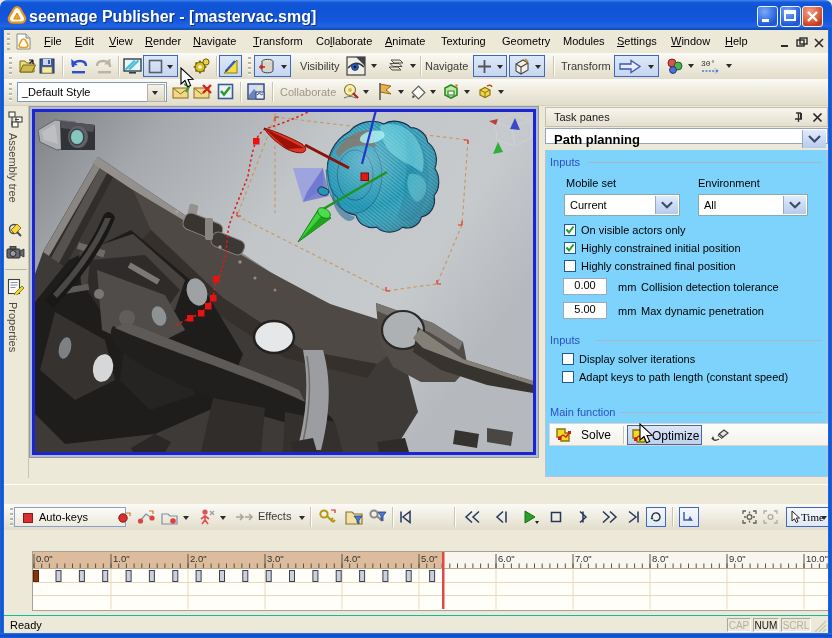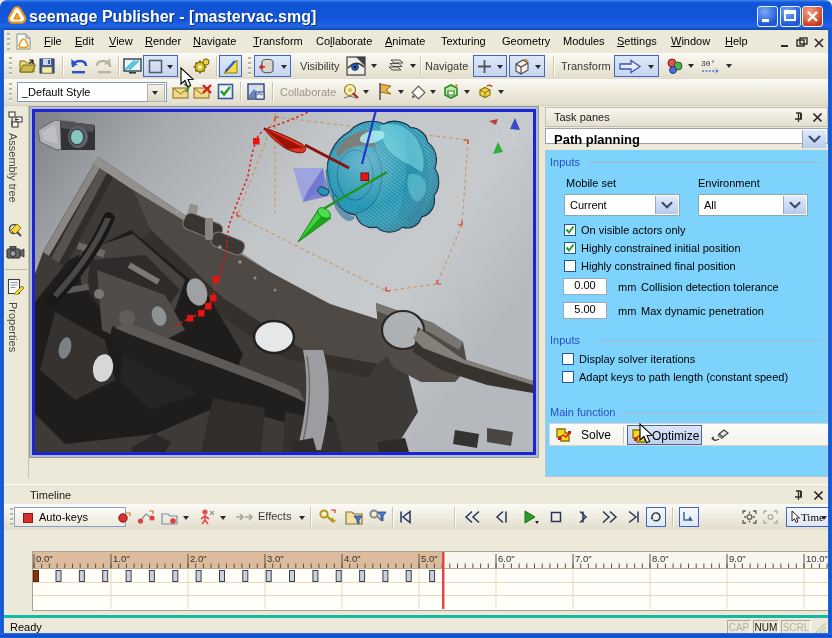--- a/index.html
+++ b/index.html
@@ -46,21 +46,21 @@
 .secline{position:absolute;height:1px;background:#a9b3c9;}
 .cb{position:absolute;width:12px;height:12px;background:#fff;border:1px solid #1d5a99;box-sizing:border-box;}
 .lbl{position:absolute;font-size:11px;color:#000;}
 .nfield{position:absolute;width:44px;height:17px;background:#fff;border:1px solid #9aa8c0;box-sizing:border-box;font-size:11px;text-align:center;}
 
 #tlpanel{left:4px;top:484px;width:824px;height:131px;background:#ece9d8;border-top:1px solid #fff;}
 #tlhead{position:absolute;left:0;top:2px;width:824px;height:17px;font-size:11px;color:#1a1a1a;}
 #tltbar{position:absolute;left:0;top:19px;width:824px;height:26px;background:linear-gradient(180deg,#fbfaf6,#e2ddcb);}
 #ruler{position:absolute;left:28px;top:66px;width:797px;height:60px;background:#fffef8;border:1px solid #a8a090;box-sizing:border-box;}
 
-#sbarb{left:4px;top:615px;width:824px;height:18px;background:#ece9d8;border-top:3px solid #14b8a6;font-size:11px;}
+#sbarb{left:4px;top:615px;width:824px;height:18px;background:#ece9d8;border-top:1px solid #14b8a6;font-size:11px;}
 .scell{position:absolute;top:2px;height:14px;border:1px solid #aca899;border-bottom-color:#fff;border-right-color:#fff;box-sizing:border-box;font-size:10px;text-align:center;padding-top:1px;}
 u{text-decoration:underline;}
 </style></head>
 <body>
 <div id="win">
  <div id="title" class="abs">
    <svg class="abs" style="left:7px;top:5px" width="20" height="20" viewBox="0 0 20 20">
      <path d="M10 2 C11.5 2 12.6 2.8 13.4 4.2 L17.6 11.8 C18.4 13.2 18.4 14.6 17.6 15.8 C16.8 17 15.5 17.6 14 17.6 L6 17.6 C4.5 17.6 3.2 17 2.4 15.8 C1.6 14.6 1.6 13.2 2.4 11.8 L6.6 4.2 C7.4 2.8 8.5 2 10 2 Z" fill="#fdfaf2" stroke="#e8951a" stroke-width="2.2"></path>
      <path d="M10 8 L13.2 14 L6.8 14 Z" fill="#f2a722" stroke="#d88510" stroke-width="1"></path>
    </svg>
@@ -534,30 +534,20 @@
            <path d="M9 13 q-5 3-7-1" fill="none" stroke="#404040" stroke-width="1.4"></path>
            <path d="M3 10 l-1.5 3 3 .5 Z" fill="#404040"></path>
            <path d="M9 8 l5-4 4 3 -5 4 Z" fill="#e8e8e2" stroke="#404040" stroke-width="1.2"></path>
            <path d="M9 8 l4 3 -1 1.5 -4-3 Z" fill="#b8b8b2" stroke="#404040" stroke-width="1"></path>
          </svg>
        </div>
      </div>
    </div>
  </div>
  <div id="tlpanel" class="abs">
-  <div id="tlhead">
-    <div class="abs" style="left:26px;top:2px;">Timeline</div>
-    <svg class="abs" style="left:789px;top:2px" width="13" height="13" viewBox="0 0 13 13">
-      <path d="M3 2 h5 M5.5 2 v6 M2 8 h7 M5.5 8 v3" stroke="#303030" stroke-width="1.3" fill="none"></path>
-      <path d="M8 2 v6" stroke="#303030" stroke-width="2"></path>
-    </svg>
-    <svg class="abs" style="left:808px;top:2px" width="13" height="13" viewBox="0 0 13 13">
-      <path d="M2.5 2.5 L10.5 10.5 M10.5 2.5 L2.5 10.5" stroke="#202020" stroke-width="1.6"></path>
-    </svg>
-  </div>
   <div id="tltbar">
     <div class="grip" style="left:6px"></div>
     <div class="abs" style="left:10px;top:3px;width:112px;height:20px;border:1px solid #8aa0cc;background:linear-gradient(180deg,#fbfbf7,#edeadd);box-sizing:border-box;">
       <div class="abs" style="left:8px;top:5px;width:8px;height:8px;background:#d83030;border:1px solid #8a1a1a;"></div>
       <div class="abs" style="left:24px;top:3px;font-size:11px;">Auto-keys</div>
     </div>
     <svg class="ic" style="left:112px;top:6px" width="16" height="15" viewBox="0 0 16 15">
       <circle cx="7" cy="8" r="4.2" fill="#d83030" stroke="#8a1212" stroke-width="1"></circle>
       <path d="M10 3 h4 v3" fill="none" stroke="#c87820" stroke-width="1.2"></path>
     </svg>

